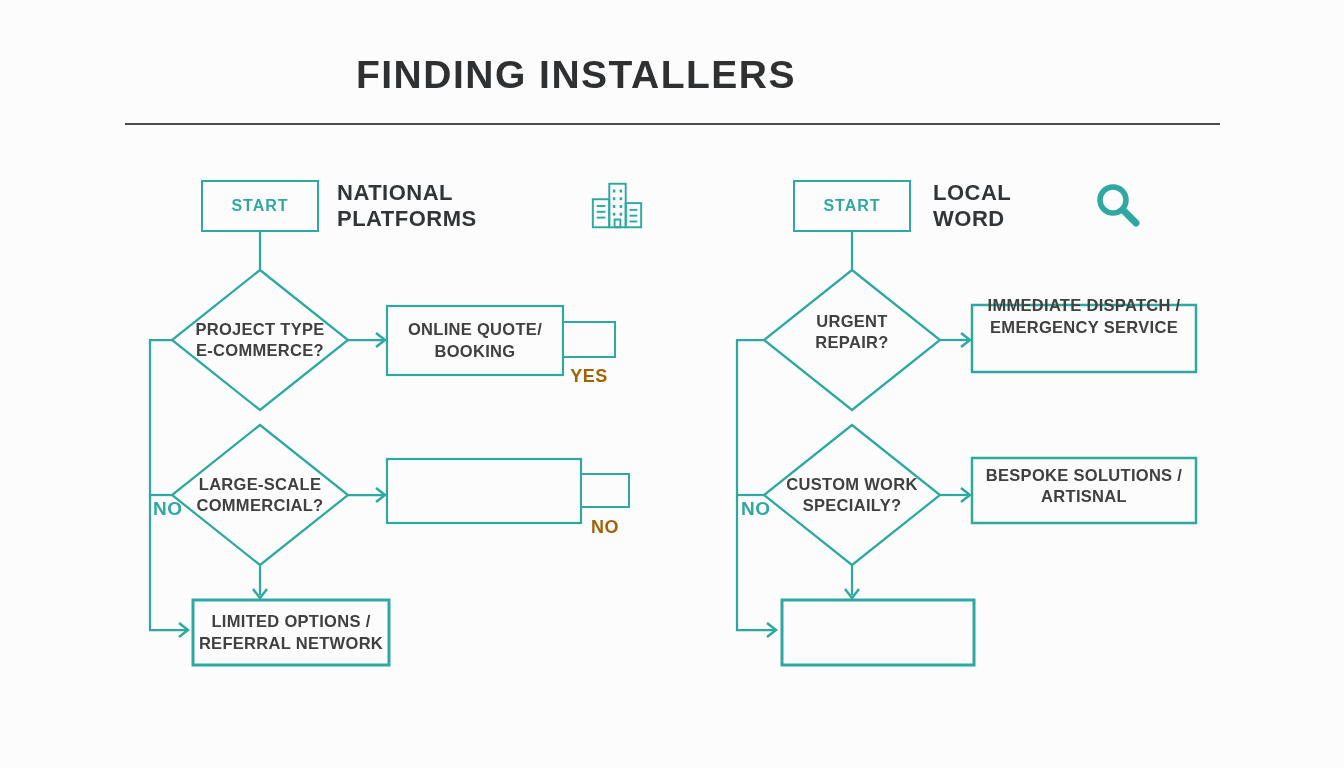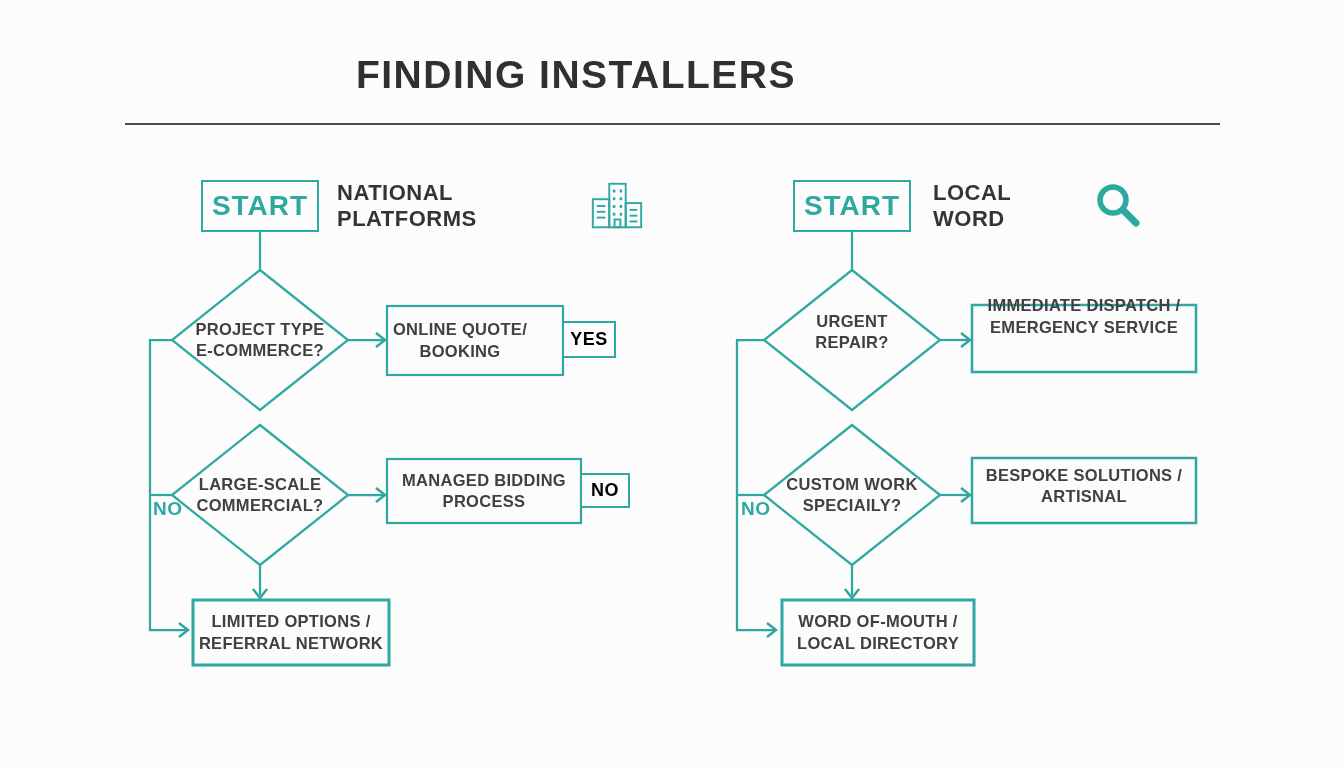--- a/index.html
+++ b/index.html
@@ -19,24 +19,24 @@
   #page-title{
     left:0;top:48px;width:1152px;height:54px;
     font-size:39px;letter-spacing:1.5px;color:#2e3032;
     display:flex;align-items:center;justify-content:center;
     font-weight:bold;
   }
   #title-rule{
     left:125px;top:123px;width:1095px;height:0;
     border-top:2px solid #4c4c4c;
   }
-  .start-label{font-size:28px;letter-spacing:1px;color:#2fa8a1;}
+  .start-label{font-size:16px;letter-spacing:1px;color:#2fa8a1;}
   .flow-heading{font-size:22px;letter-spacing:.5px;color:#323537;justify-content:flex-start;text-align:left;}
   .node-label{font-size:16.5px;letter-spacing:.3px;line-height:1.3;}
-  .tag-label{font-size:18px;color:#000000;letter-spacing:.5px;}
+  .tag-label{font-size:18px;color:#a16207;letter-spacing:.5px;margin-top:37px;}
   .rail-no{font-size:19px;color:#2fa8a1;letter-spacing:.5px;justify-content:flex-start;}
   svg{position:absolute;left:0;top:0;}
 </style>
 </head>
 <body>
 
 <div id="canvas">
 
   <div id="page-title" class="abs">FINDING INSTALLERS</div>
   <div id="title-rule" class="abs"></div>
@@ -115,27 +115,25 @@
             <line x1="34" y1="27" x2="34" y2="30"></line>
           <line x1="27" y1="35" x2="27" y2="38"></line>
             <line x1="34" y1="35" x2="34" y2="38"></line>
         </g>
       </g>
     </svg>
   </span>
 
   <div class="abs label node-label" style="left:178px;top:300px;width:164px;height:80px;">PROJECT TYPE
 E-COMMERCE?</div>
-  <div class="abs label node-label" style="left:372px;top:306px;width:176px;height:69px;">ONLINE QUOTE/
+  <div class="abs label node-label" style="left:387px;top:306px;width:176px;height:69px;">ONLINE QUOTE/
 BOOKING</div>
   <div class="abs label tag-label" style="left:563px;top:322px;width:52px;height:35px;">YES</div>
   <div class="abs label node-label" style="left:178px;top:455px;width:164px;height:80px;">LARGE-SCALE
 COMMERCIAL?</div>
-  <div class="abs label node-label" style="left:387px;top:459px;width:194px;height:64px;">MANAGED BIDDING
-PROCESS</div>
   <div class="abs label tag-label" style="left:581px;top:474px;width:48px;height:33px;">NO</div>
   <div class="abs label rail-no" style="left:153px;top:496px;width:45px;height:26px;">NO</div>
   <div class="abs label node-label" style="left:193px;top:600px;width:196px;height:65px;text-align:center;">LIMITED OPTIONS /
 REFERRAL NETWORK</div>
 
   <div class="abs label start-label" style="left:794px;top:181px;width:116px;height:50px;">START</div>
   <div class="abs label flow-heading" style="left:933px;top:186px;width:150px;height:40px;">LOCAL WORD</div>
 
   <span class="abs" style="left:1093px;top:181px;">
     <svg width="50" height="50" viewBox="0 0 50 50" style="position:static;">
@@ -146,16 +144,14 @@
 
   <div class="abs label node-label" style="left:770px;top:292px;width:164px;height:80px;">URGENT
 REPAIR?</div>
   <div class="abs label node-label" style="left:972px;top:290px;width:224px;height:53px;">IMMEDIATE DISPATCH /
 EMERGENCY SERVICE</div>
   <div class="abs label node-label" style="left:770px;top:455px;width:164px;height:80px;">CUSTOM WORK
 SPECIAILY?</div>
   <div class="abs label node-label" style="left:972px;top:458px;width:224px;height:56px;">BESPOKE SOLUTIONS /
 ARTISNAL</div>
   <div class="abs label rail-no" style="left:741px;top:496px;width:45px;height:26px;">NO</div>
-  <div class="abs label node-label" style="left:782px;top:600px;width:192px;height:65px;">WORD OF-MOUTH /
-LOCAL DIRECTORY</div>
 
 </div>
 
 </body></html>

